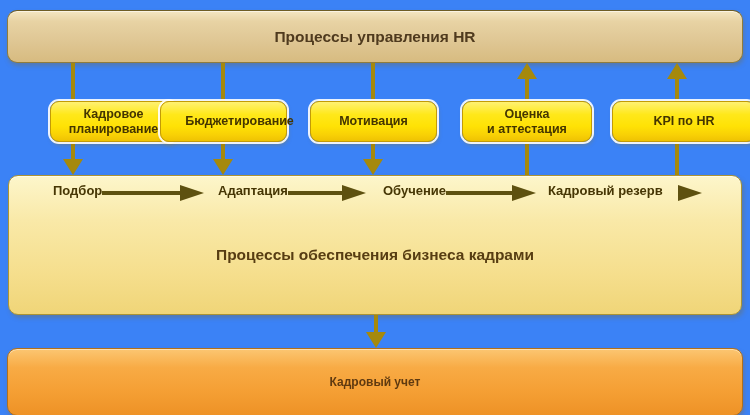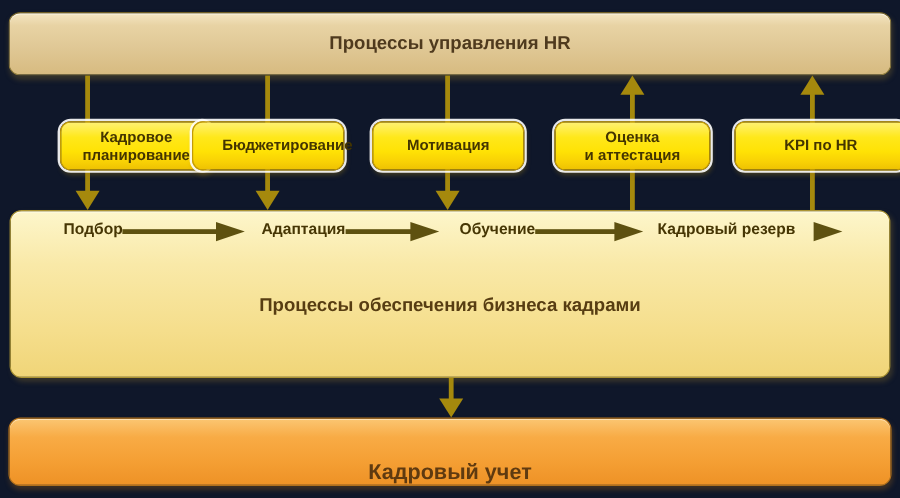--- a/index.html
+++ b/index.html
@@ -1,38 +1,38 @@
 <!DOCTYPE html>
 <html><head>
 <meta charset="utf-8">
 <style>
   html,body{margin:0;padding:0;background:#ffffff;}
   #stage-root{
-    position:relative;width:750px;height:415px;background:#0f172a;overflow:hidden;
+    position:relative;width:750px;height:415px;background:#3b82f6;overflow:hidden;
     font-family:"Liberation Sans",sans-serif;font-weight:bold;
   }
   
   .bar{
     position:absolute;left:7px;width:736px;border-radius:10px;
     display:flex;align-items:center;justify-content:center;
     box-sizing:border-box;text-align:center;
   }
   .bar-top{
     top:10px;height:53px;
     background:linear-gradient(180deg,#f4e6c2 0%,#e8d3a4 20%,#e0c896 55%,#d7bb80 100%);
     border:1px solid #8f7c3c;border-top-color:#6e5d25;
     box-shadow:1px 3px 4px rgba(130,105,45,0.35), inset 0 1px 0 rgba(255,255,255,0.55);
     color:#4f3a1e;font-size:15.5px;
   }
   .bar-bottom{
-    top:348px;height:57px;
+    top:348px;height:68px;
     background:linear-gradient(180deg,#fbc672 0%,#f8ab45 28%,#f5a035 62%,#ee9226 100%);
     border:1px solid #b0701c;
     box-shadow:1px 3px 4px rgba(150,95,25,0.35), inset 0 1px 0 rgba(255,255,255,0.45);
-    color:#5f3a10;font-size:18px;align-items:flex-end;
+    color:#5f3a10;font-size:12px;
   }
   
   .staffing-box{
     position:absolute;left:8px;top:175px;width:734px;height:140px;border-radius:10px;
     background:linear-gradient(180deg,#fdf6cb 0%,#f9e9a8 32%,#f5de8c 72%,#f0d578 100%);
     border:1px solid #ab9434;box-sizing:border-box;
     box-shadow:2px 3px 4px rgba(130,105,45,0.35), inset 0 1px 0 rgba(255,255,255,0.6);
     z-index:0;
   }
   .staffing-title{

